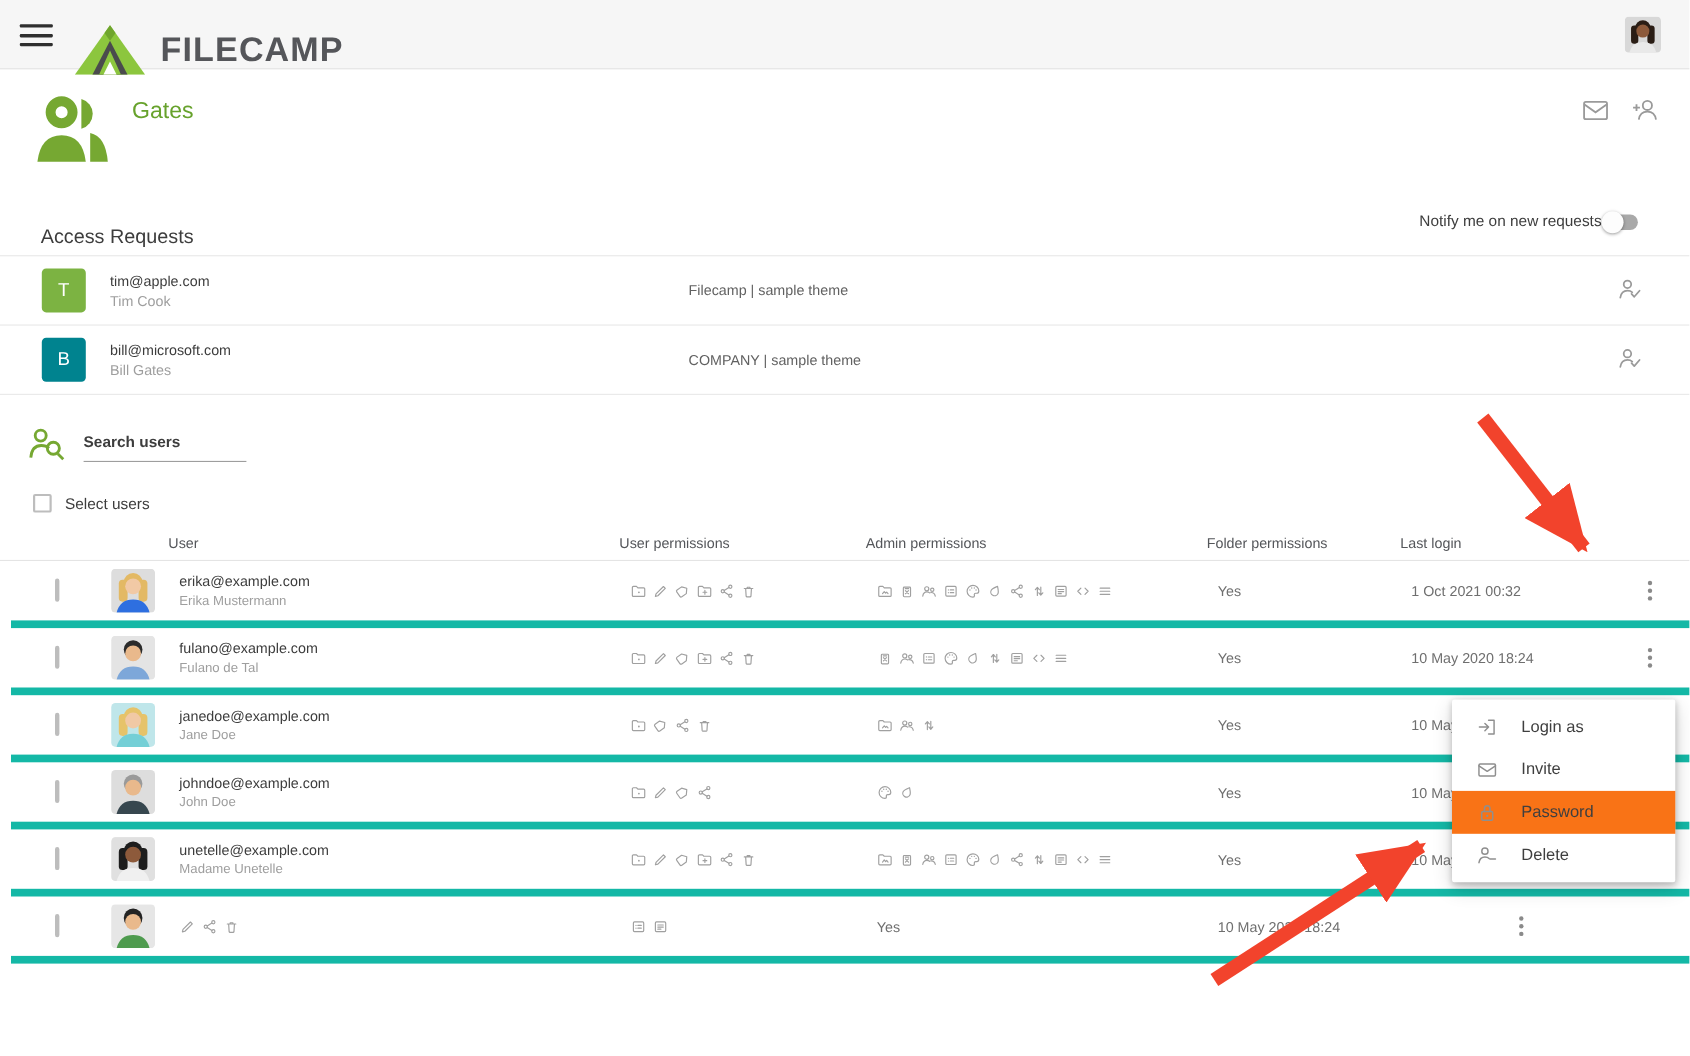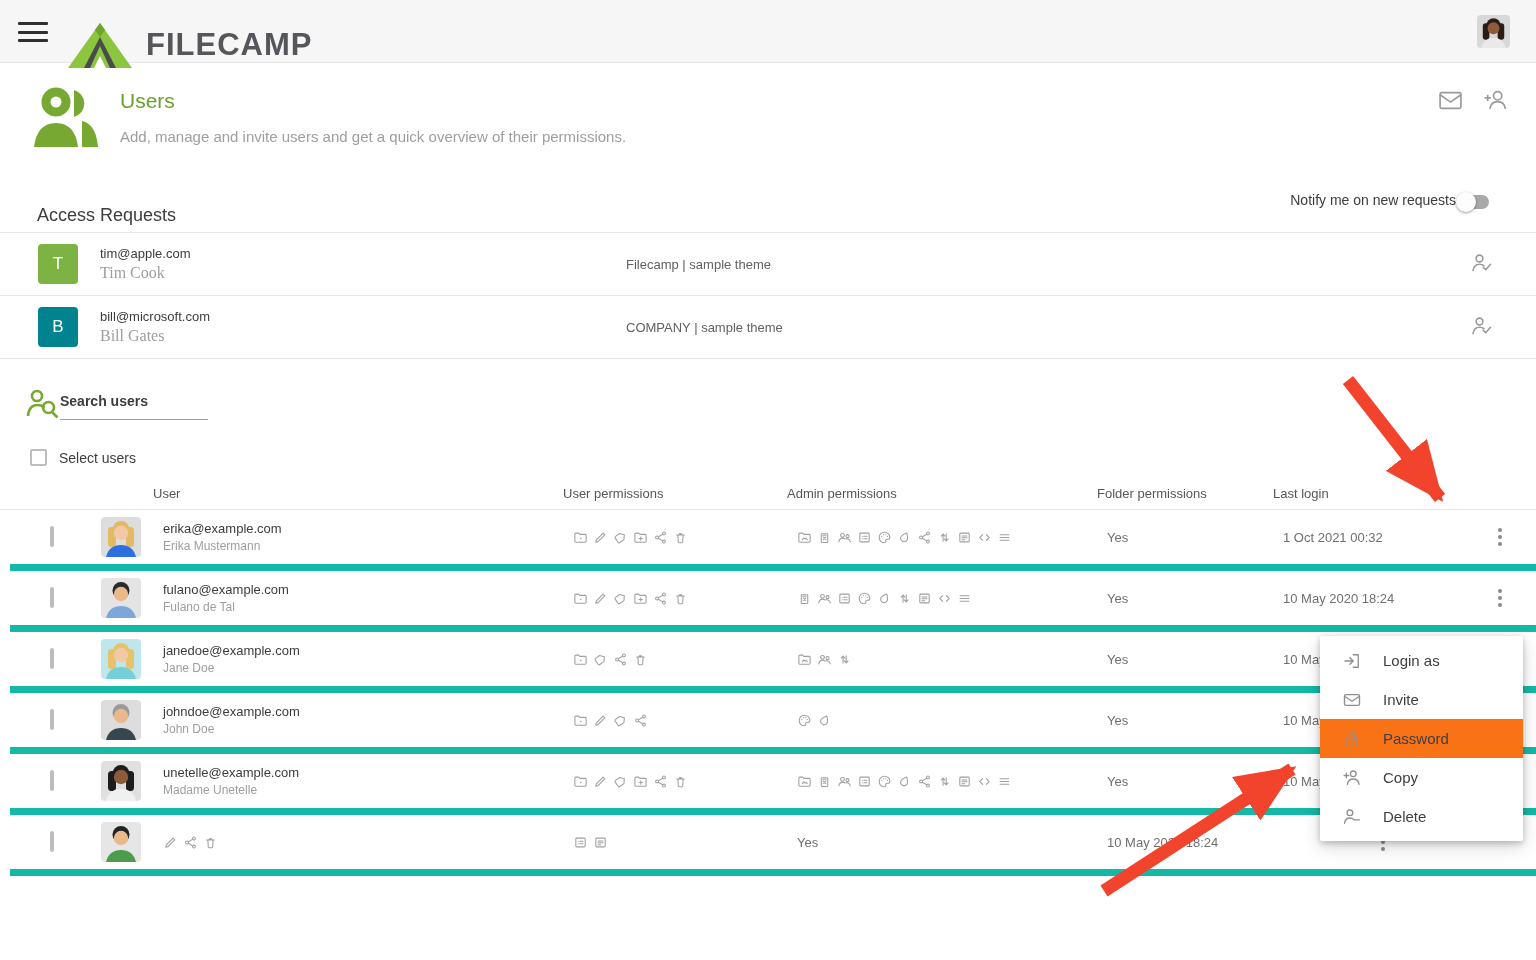--- a/index.html
+++ b/index.html
@@ -35,27 +35,27 @@
     border-radius:7px; background:#a9a9a9; }
   .toggle .knob { position:absolute; left:0; top:0; width:20px; height:20px; border-radius:50%;
     background:#fdfdfd; box-shadow:0 1px 3px rgba(0,0,0,.4); }
   .ar-rows { position:absolute; top:232px; left:0; width:1536px; border-top:1px solid #e8e8e8; }
   .ar-row { position:relative; height:63px; border-bottom:1px solid #e8e8e8;
     display:flex; align-items:center; padding:0 42px 0 38px; }
   .ar-avatar { width:40px; height:40px; border-radius:4px; color:#fff; font-size:17px;
     display:flex; align-items:center; justify-content:center; flex:0 0 40px; }
   .ar-info { margin-left:22px; }
   .ar-email { font-size:13px; color:#3c3c3c; }
-  .ar-name { font-size:16px; color:#9e9e9e; margin-top:3px;font-family:Liberation Serif, serif; }
+  .ar-name { font-size:13px; color:#9e9e9e; margin-top:3px; }
   .ar-theme { position:absolute; left:626px; top:50%; transform:translateY(-50%);
     font-size:13px; color:#616161; }
   .ar-approve { margin-left:auto; cursor:pointer; display:flex; }
 
   
-  .search-block { position:absolute; left:26px; top:387px; display:flex; align-items:flex-start; gap:0; }
+  .search-block { position:absolute; left:26px; top:387px; display:flex; align-items:flex-start; gap:16px; }
   .search-field { width:148px; border-bottom:1px solid #9e9e9e; padding:6px 0 10px 0;
     font-size:14px; font-weight:bold; color:#3d3d3d; cursor:text; }
   .select-block { position:absolute; left:30px; top:449px; display:flex; align-items:center; gap:12px; }
   .checkbox { width:17px; height:17px; border:2px solid #bdbdbd; border-radius:2px;
     background:#fff; cursor:pointer; flex:0 0 17px; }
   .select-label { font-size:14px; color:#3d3d3d; }
 
   
   .grid { display:grid; grid-template-columns:51px 62px 410px 224px 310px 176px 200px 1fr;
     align-items:center; padding-left:40px; padding-right:20px; }
@@ -119,22 +119,21 @@
       </svg></div>
 </div>
 
 <div class="page-header">
   <svg class="page-icon" width="76" height="66" viewBox="0 0 76 66">
     <path d="M42,5 a14,14 0 0 1 0,27 z" fill="#76a832"></path>
     <path d="M50,36 q14,3 16,26 l-16,0 z" fill="#76a832"></path>
     <circle cx="24" cy="17" r="10" fill="none" stroke="#76a832" stroke-width="9"></circle>
     <path d="M2,62 q3,-24 22,-24 q19,0 22,24 z" fill="#76a832"></path>
   </svg>
-  <div class="page-title">Users</div>
-  <div class="page-subtitle">Add, manage and invite users and get a quick overview of their permissions.</div>
+  <div class="page-title">Gates</div>
   <div class="hdr-action hdr-mail">
     <svg width="25" height="25" viewBox="0 0 24 24" fill="none" stroke="#9a9a9a" stroke-width="1.6">
       <rect x="2" y="4.5" width="20" height="15" rx="1.5"></rect>
         <path d="M2,6.5 l10,7 10,-7"></path>
     </svg>
   </div>
   <div class="hdr-action hdr-addusr">
     <svg width="27" height="25" viewBox="0 0 24 24" fill="none" stroke="#9a9a9a" stroke-width="1.6">
       <circle cx="15" cy="7.5" r="4"></circle>
         <path d="M7.5,20 q1,-7 7.5,-7 q6.5,0 7.5,7"></path>
@@ -828,30 +827,20 @@
           <rect x="6" y="10.5" width="12" height="9.5" rx="1.4"></rect>
           <path d="M9,10.5 v-3.2 a3,3 0 0 1 6,0 v3.2"></path>
           <circle cx="12" cy="15.2" r="1.3" fill="#8f8f8f" stroke="none"></circle>
         </svg>
       </span>
       <span class="ctx-label">Password</span>
     </div>
     <div class="ctx-item">
       <span class="ic">
         <svg width="20" height="20" viewBox="0 0 24 24" fill="none" stroke="#8f8f8f" stroke-width="1.6" stroke-linecap="round" stroke-linejoin="round">
-          <circle cx="13.5" cy="7" r="3.4"></circle>
-          <path d="M6.5,19.5 q1,-6.3 7,-6.3 q6,0 7,6.3"></path>
-          <path d="M2.5,9 h5.5 M5.25,6.2 v5.6"></path>
-        </svg>
-      </span>
-      <span class="ctx-label">Copy</span>
-    </div>
-    <div class="ctx-item">
-      <span class="ic">
-        <svg width="20" height="20" viewBox="0 0 24 24" fill="none" stroke="#8f8f8f" stroke-width="1.6" stroke-linecap="round" stroke-linejoin="round">
           <circle cx="9.5" cy="7" r="3.4"></circle>
           <path d="M3,19.5 q1,-6.3 6.5,-6.3 q3,0 4.6,1.7"></path>
           <path d="M15,15.5 h6"></path>
         </svg>
       </span>
       <span class="ctx-label">Delete</span>
     </div>
   </div>
 
 <svg class="arrows" viewBox="0 0 1536 960">

